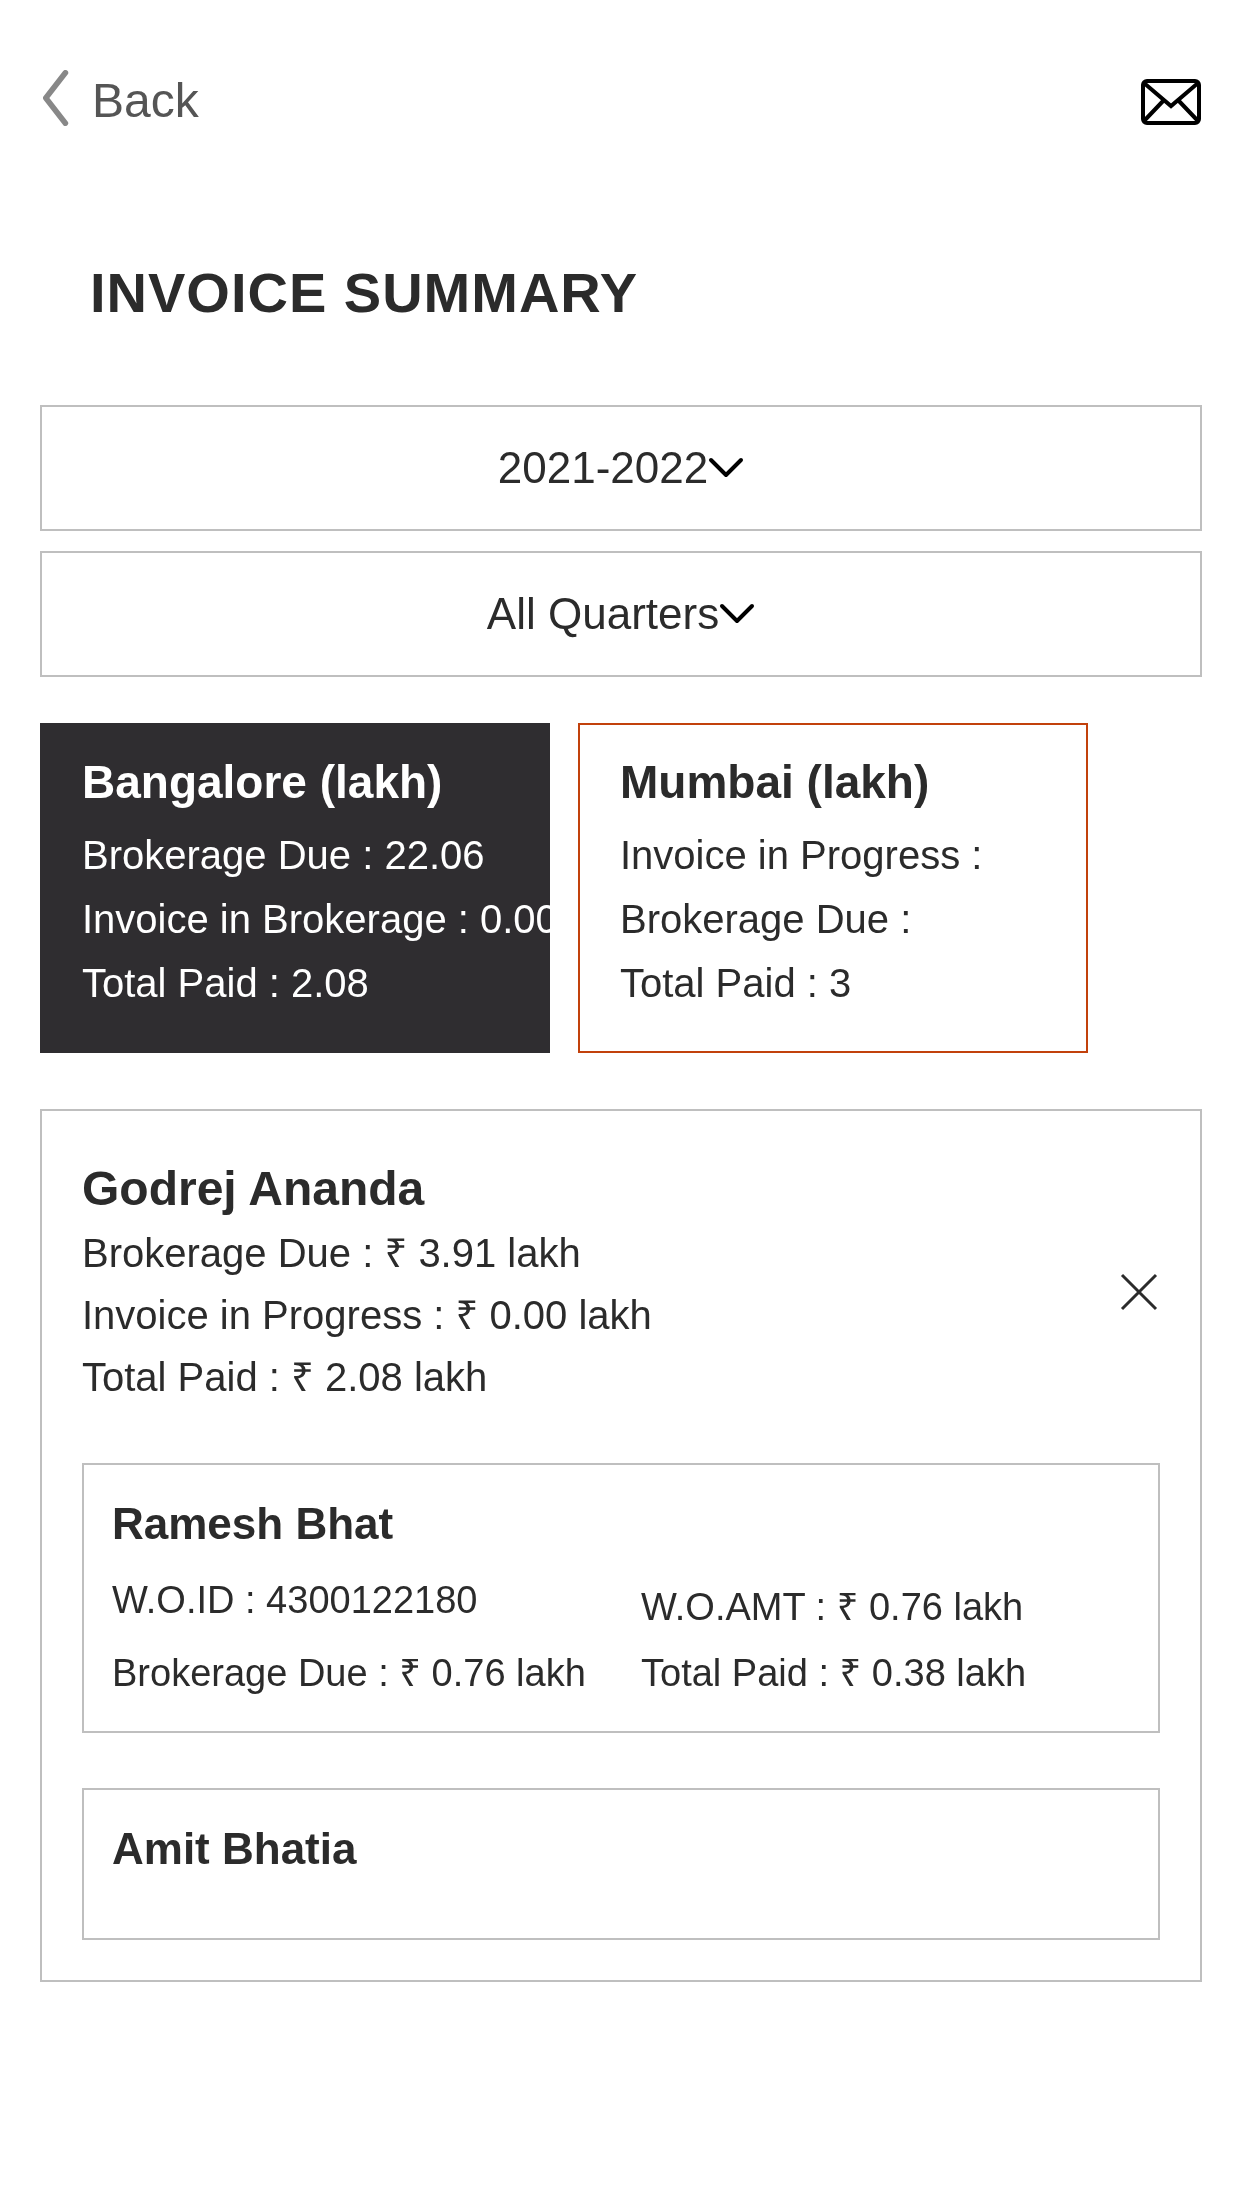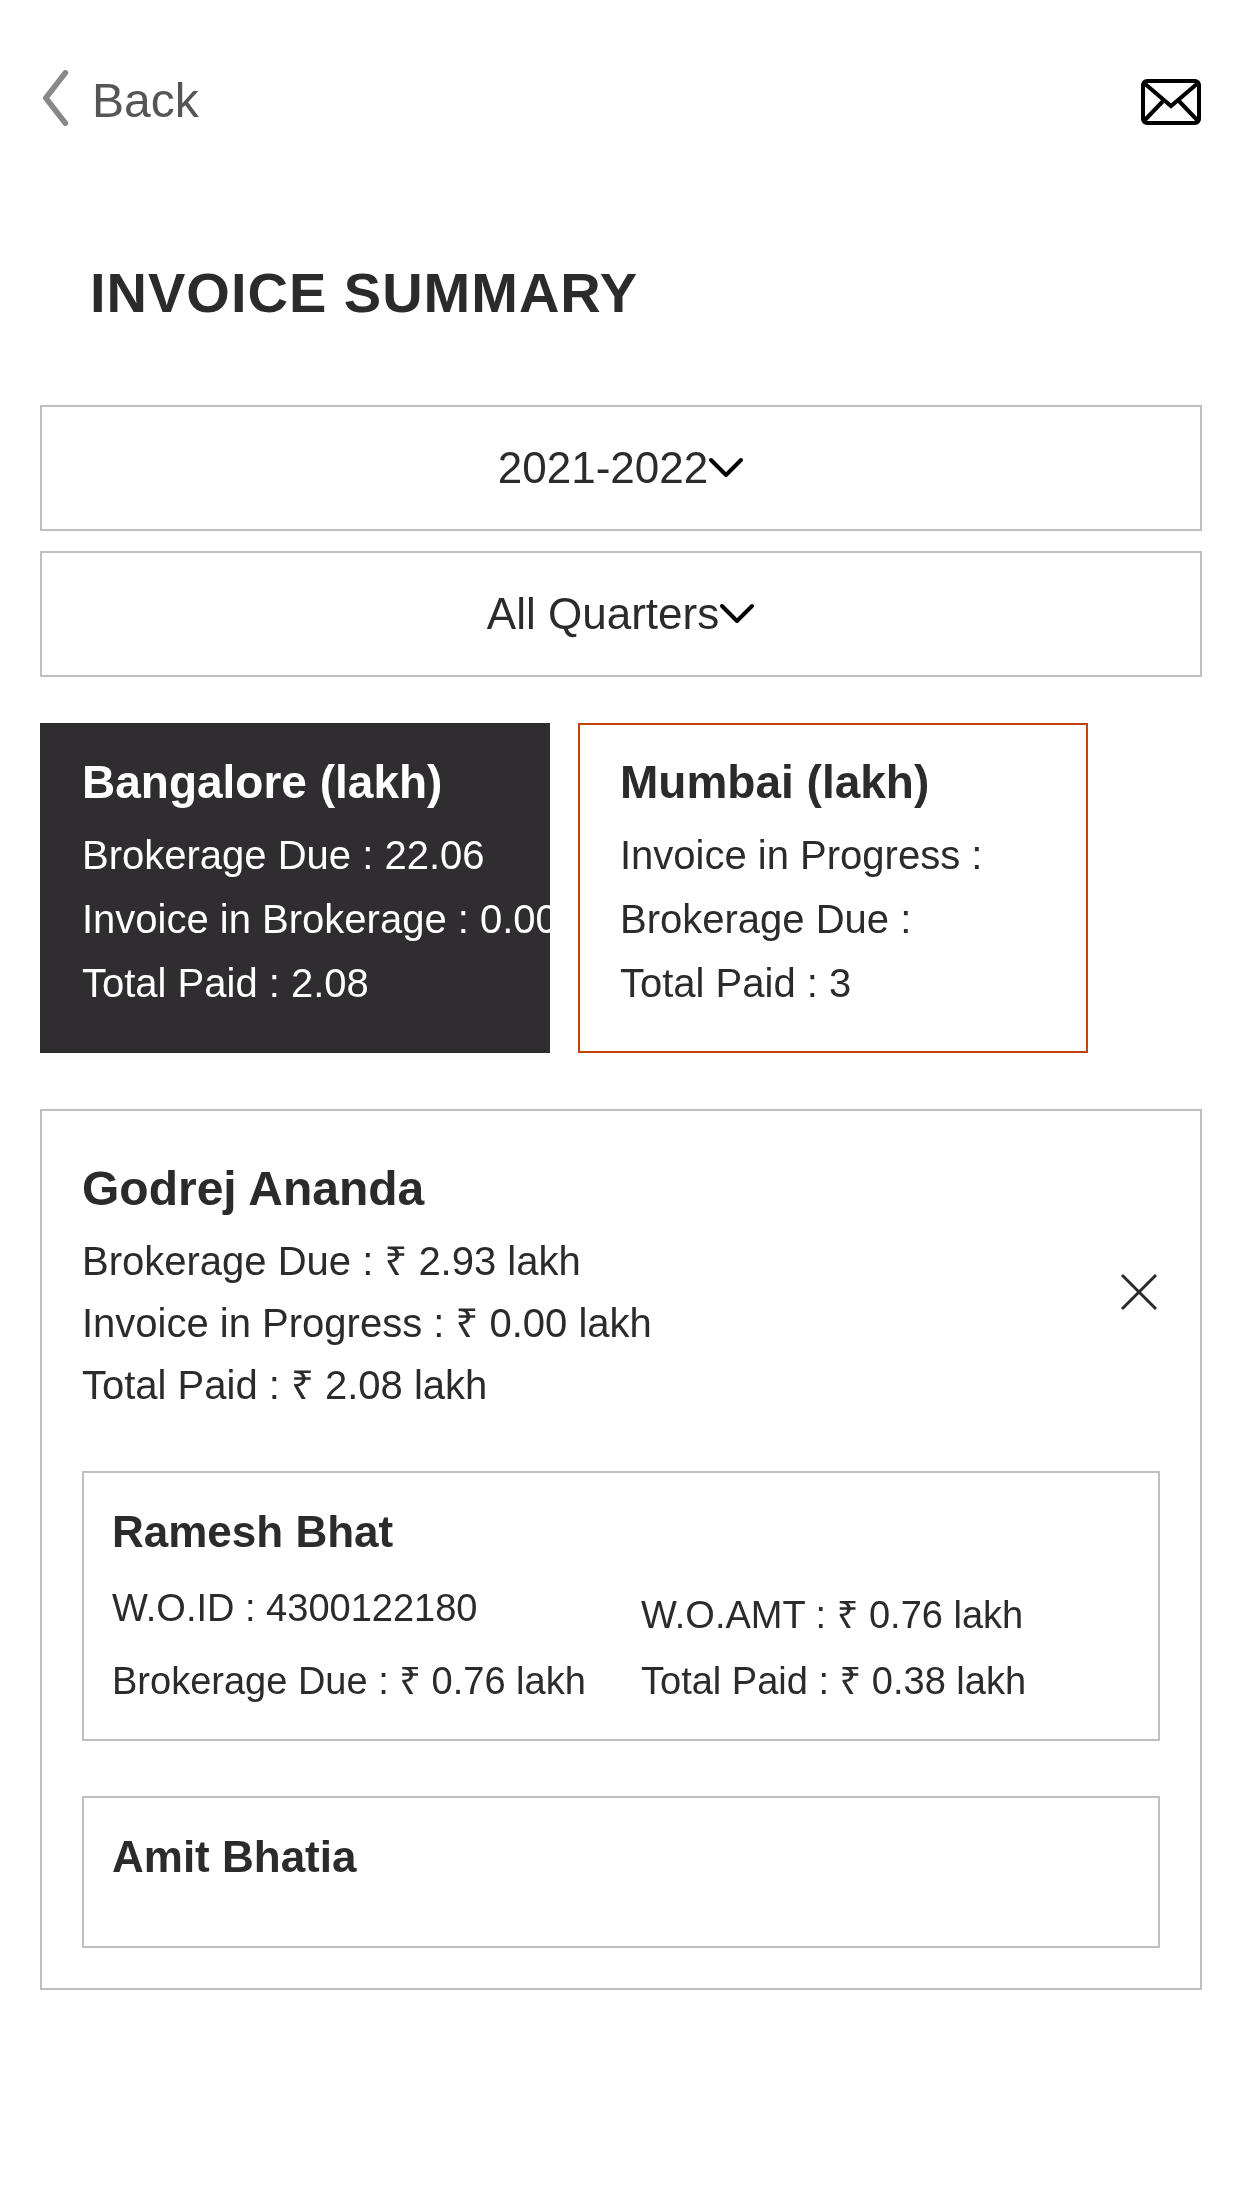--- a/index.html
+++ b/index.html
@@ -81,21 +81,21 @@
     padding: 50px 40px 40px 40px;
   }
   .project-header {
     display: flex;
     justify-content: space-between;
     align-items: flex-start;
   }
   .project-name {
     font-size: 48px;
     font-weight: 700;
-    margin-bottom: 14px;
+    margin-bottom: 6px;
   }
   .project-line {
     font-size: 40px;
     line-height: 1.55;
   }
   .close-x {
     padding-top: 110px;
   }
   .customer-card {
     margin-top: 55px;
@@ -168,21 +168,21 @@
     <div class="city-line">Invoice in Progress :</div>
     <div class="city-line">Brokerage Due :</div>
     <div class="city-line">Total Paid : 3</div>
   </div>
 </div>
 
 <div class="project-card">
   <div class="project-header">
     <div>
       <div class="project-name">Godrej Ananda</div>
-      <div class="project-line">Brokerage Due : ₹ 2.93 lakh</div>
+      <div class="project-line">Brokerage Due : ₹ 3.91 lakh</div>
       <div class="project-line">Invoice in Progress : ₹ 0.00 lakh</div>
       <div class="project-line">Total Paid : ₹ 2.08 lakh</div>
     </div>
     <span class="close-x">
       <svg width="42" height="42" viewBox="0 0 42 42">
         <path d="M4 4 L38 38 M38 4 L4 38" stroke="#2b2b2b" stroke-width="3" fill="none"></path>
       </svg>
     </span>
   </div>
 

